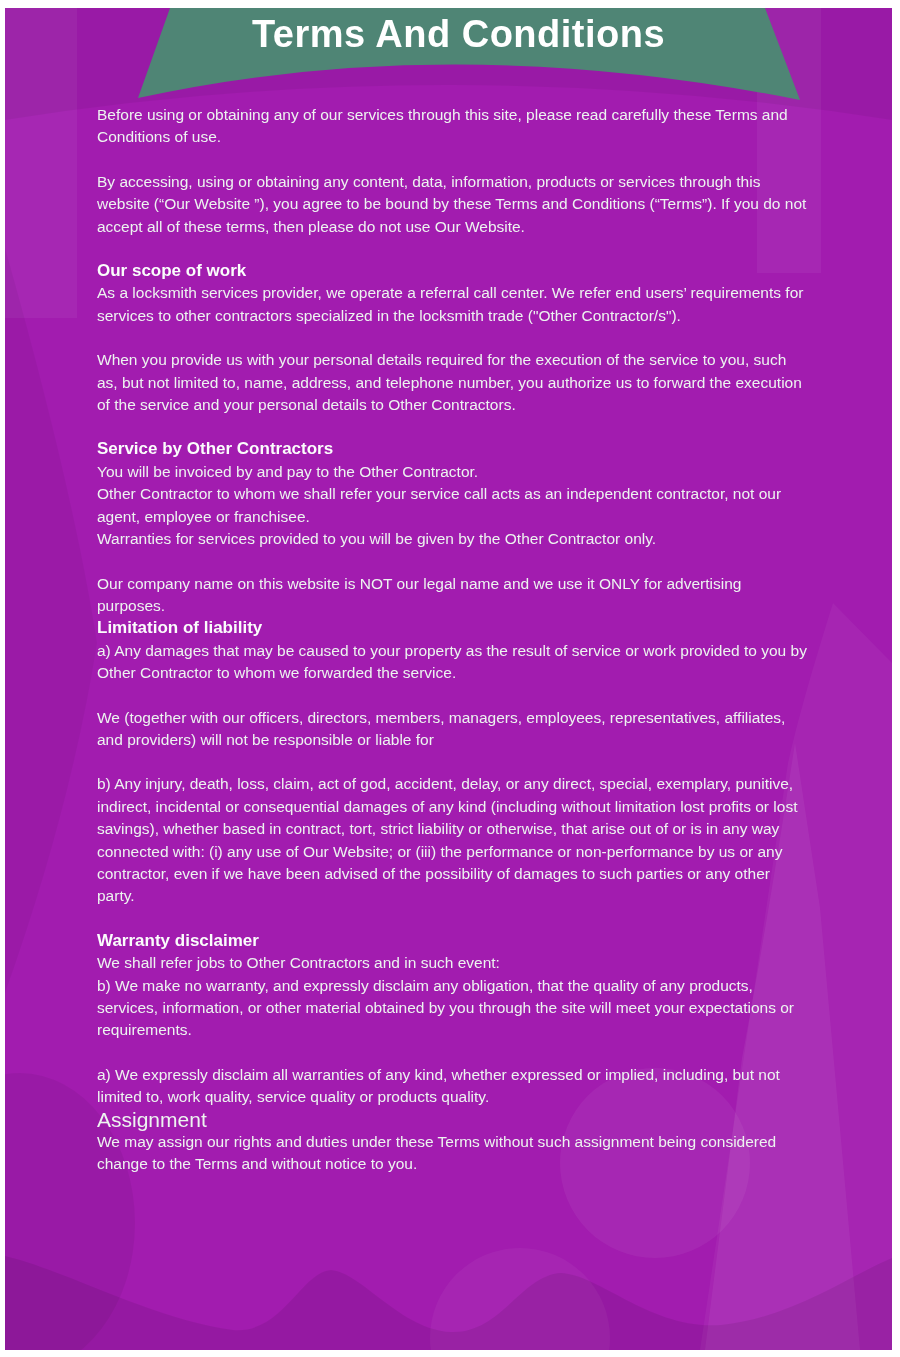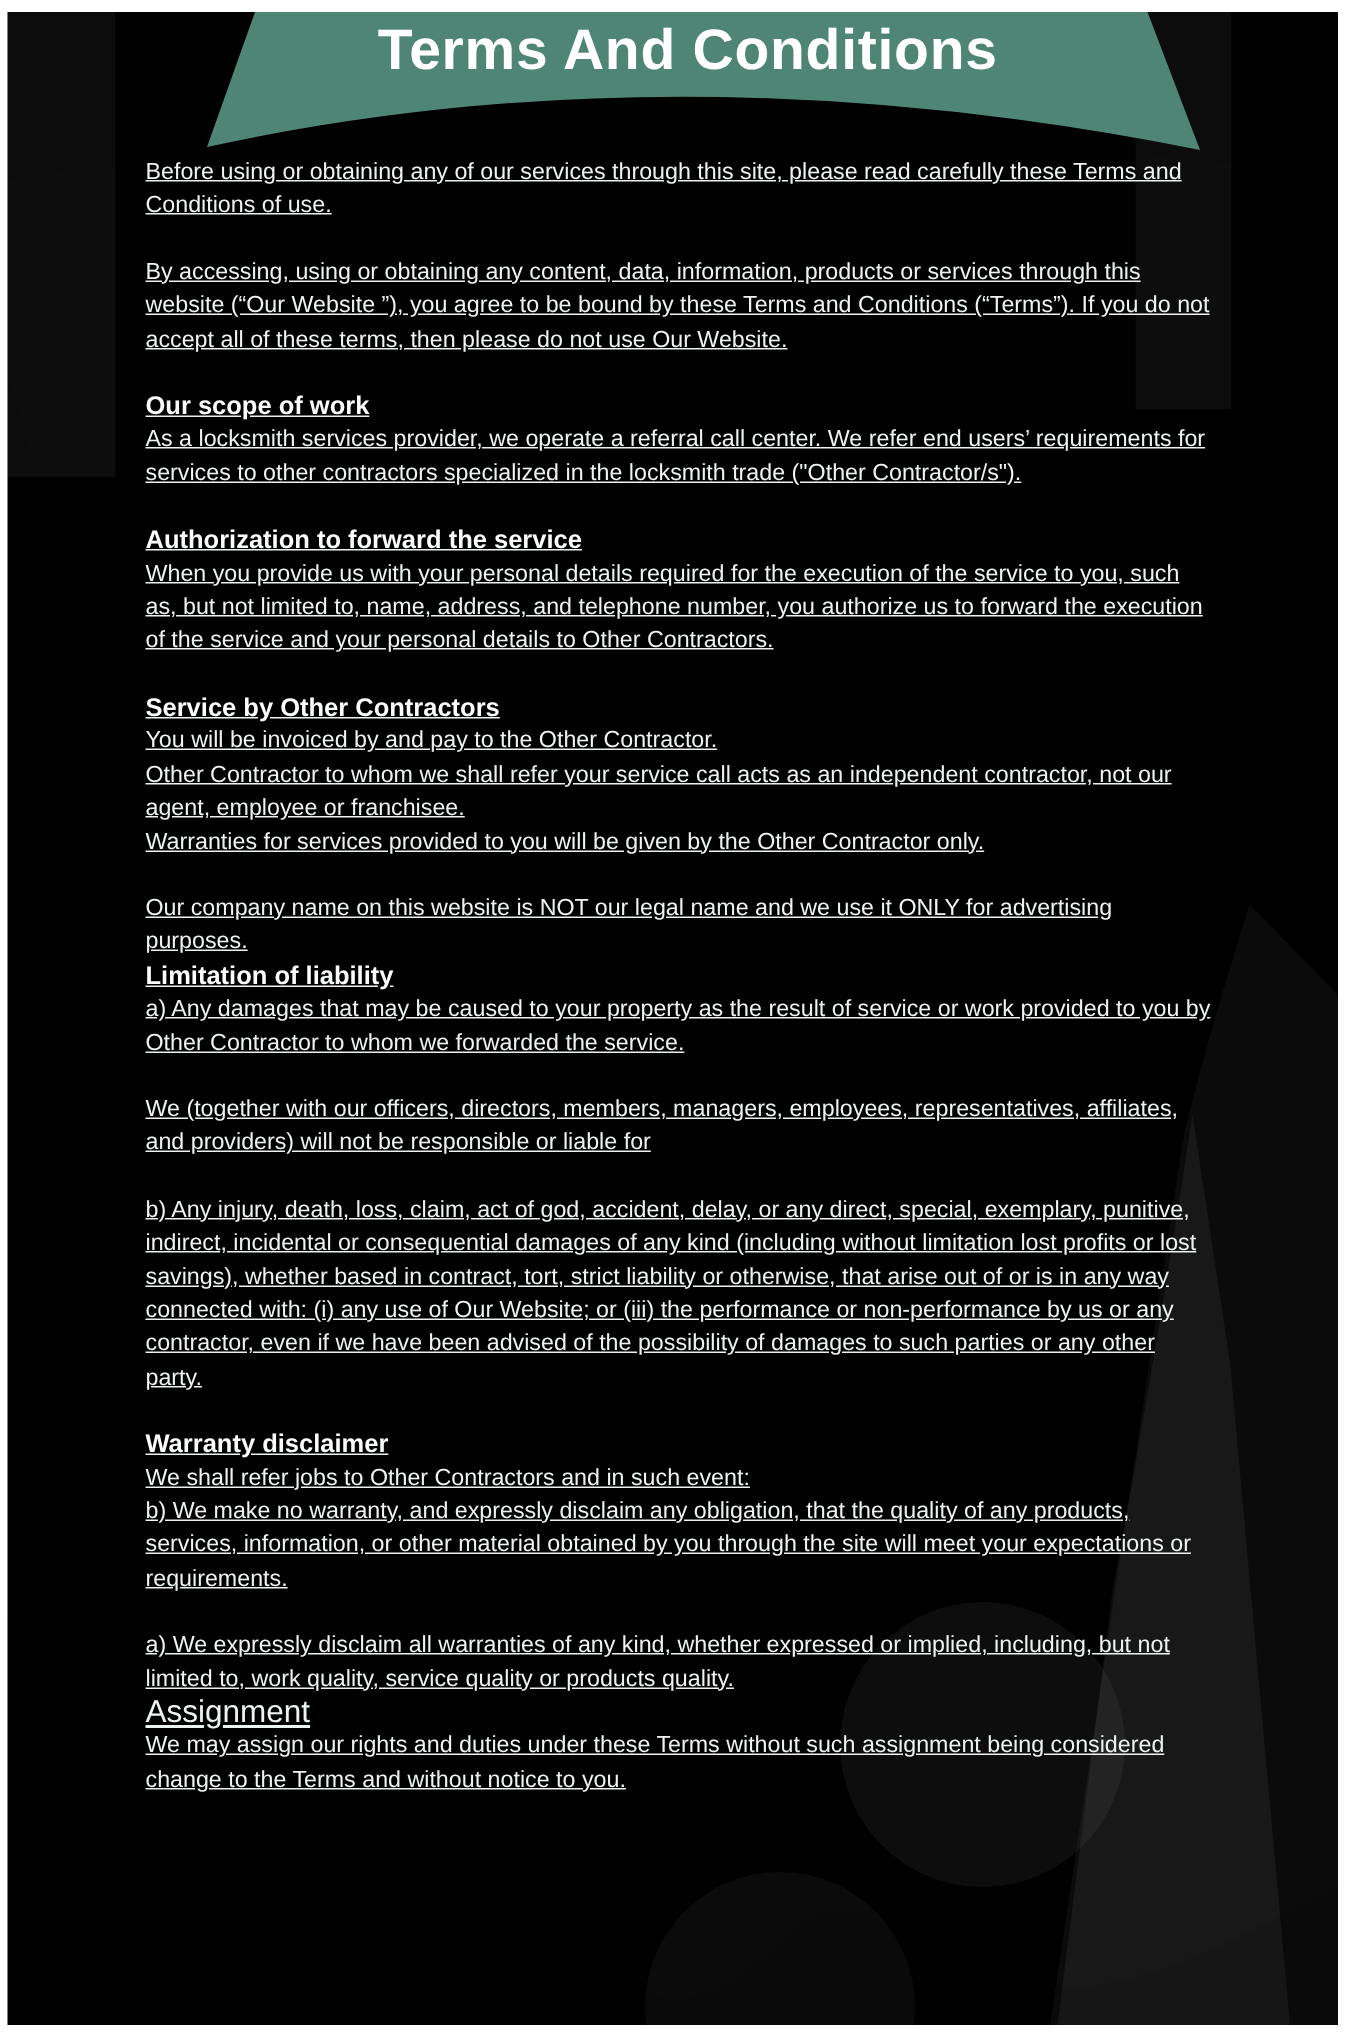--- a/index.html
+++ b/index.html
@@ -6,21 +6,21 @@
   body {
     width: 900px; height: 1357px;
     background: #ffffff;
     font-family: "Liberation Sans", "DejaVu Sans", sans-serif;
     overflow: hidden;
     position: relative;
   }
   .frame {
     position: absolute;
     top: 8px; left: 5px; right: 8px; bottom: 7px;
-    background: #000000;
+    background: #a21caf;
     overflow: hidden;
   }
   .decor, .ribbon-svg {
     position: absolute;
     top: 0; left: 0;
     width: 100%; height: 100%;
     display: block;
   }
   .ribbon-svg { height: 110px; }
   .title {
@@ -33,21 +33,20 @@
     letter-spacing: 0.5px;
     color: #ffffff;
   }
   .content {
     position: absolute;
     top: 96px; left: 92px;
     width: 712px;
     color: #edf4f0;
     font-size: 15.5px;
     line-height: 22.4px;
-    text-decoration: underline;
   }
   .para { margin: 0; }
   .gap { margin-bottom: 22px; }
   .heading {
     margin: 0;
     font-size: 17px;
     font-weight: 700;
     line-height: 22.4px;
     color: #fbfdfc;
   }
@@ -85,21 +84,20 @@
   <h1 class="title">Terms And Conditions</h1>
 
   <main class="content">
 
     <p class="para gap">Before using or obtaining any of our services through this site, please read carefully these Terms and Conditions of use.</p>
     <p class="para gap">By accessing, using or obtaining any content, data, information, products or services through this website (“Our Website ”), you agree to be bound by these Terms and Conditions (“Terms”). If you do not accept all of these terms, then please do not use Our Website.</p>
 
     <h2 class="heading">Our scope of work</h2>
     <p class="para gap">As a locksmith services provider, we operate a referral call center. We refer end users’ requirements for services to other contractors specialized in the locksmith trade ("Other Contractor/s").</p>
 
-    <h2 class="heading">Authorization to forward the service</h2>
     <p class="para gap">When you provide us with your personal details required for the execution of the service to you, such as, but not limited to, name, address, and telephone number, you authorize us to forward the execution of the service and your personal details to Other Contractors.</p>
 
     <h2 class="heading">Service by Other Contractors</h2>
     <p class="para">You will be invoiced by and pay to the Other Contractor.</p>
     <p class="para">Other Contractor to whom we shall refer your service call acts as an independent contractor, not our agent, employee or franchisee.</p>
     <p class="para gap">Warranties for services provided to you will be given by the Other Contractor only.</p>
 
     <p class="para">Our company name on this website is NOT our legal name and we use it ONLY for advertising purposes.</p>
 
     <h2 class="heading">Limitation of liability</h2>

